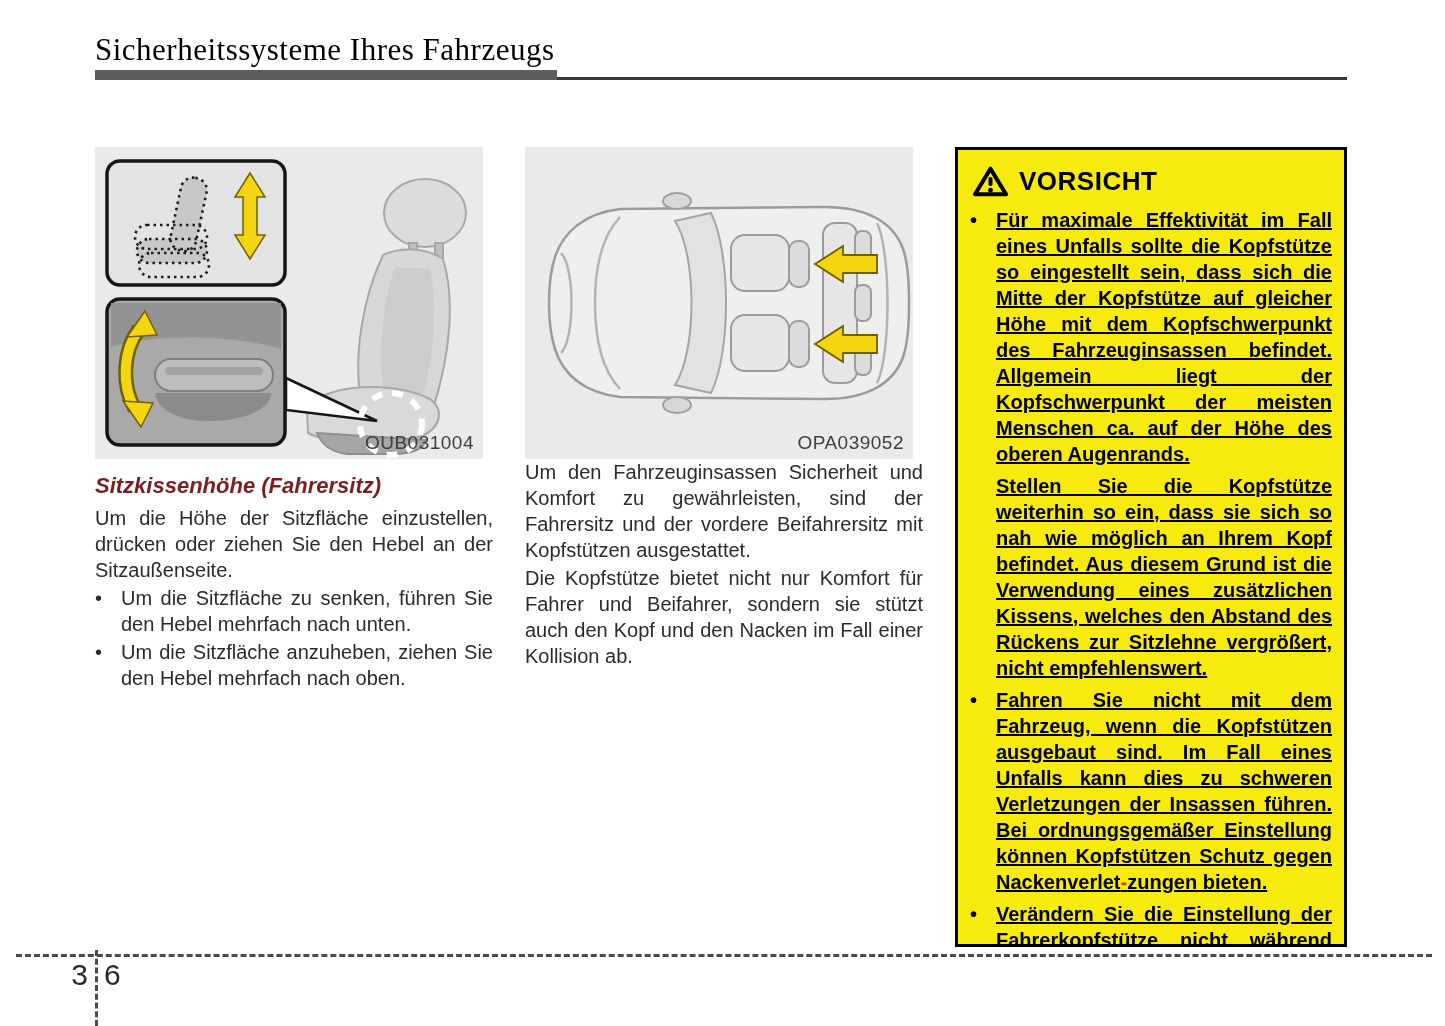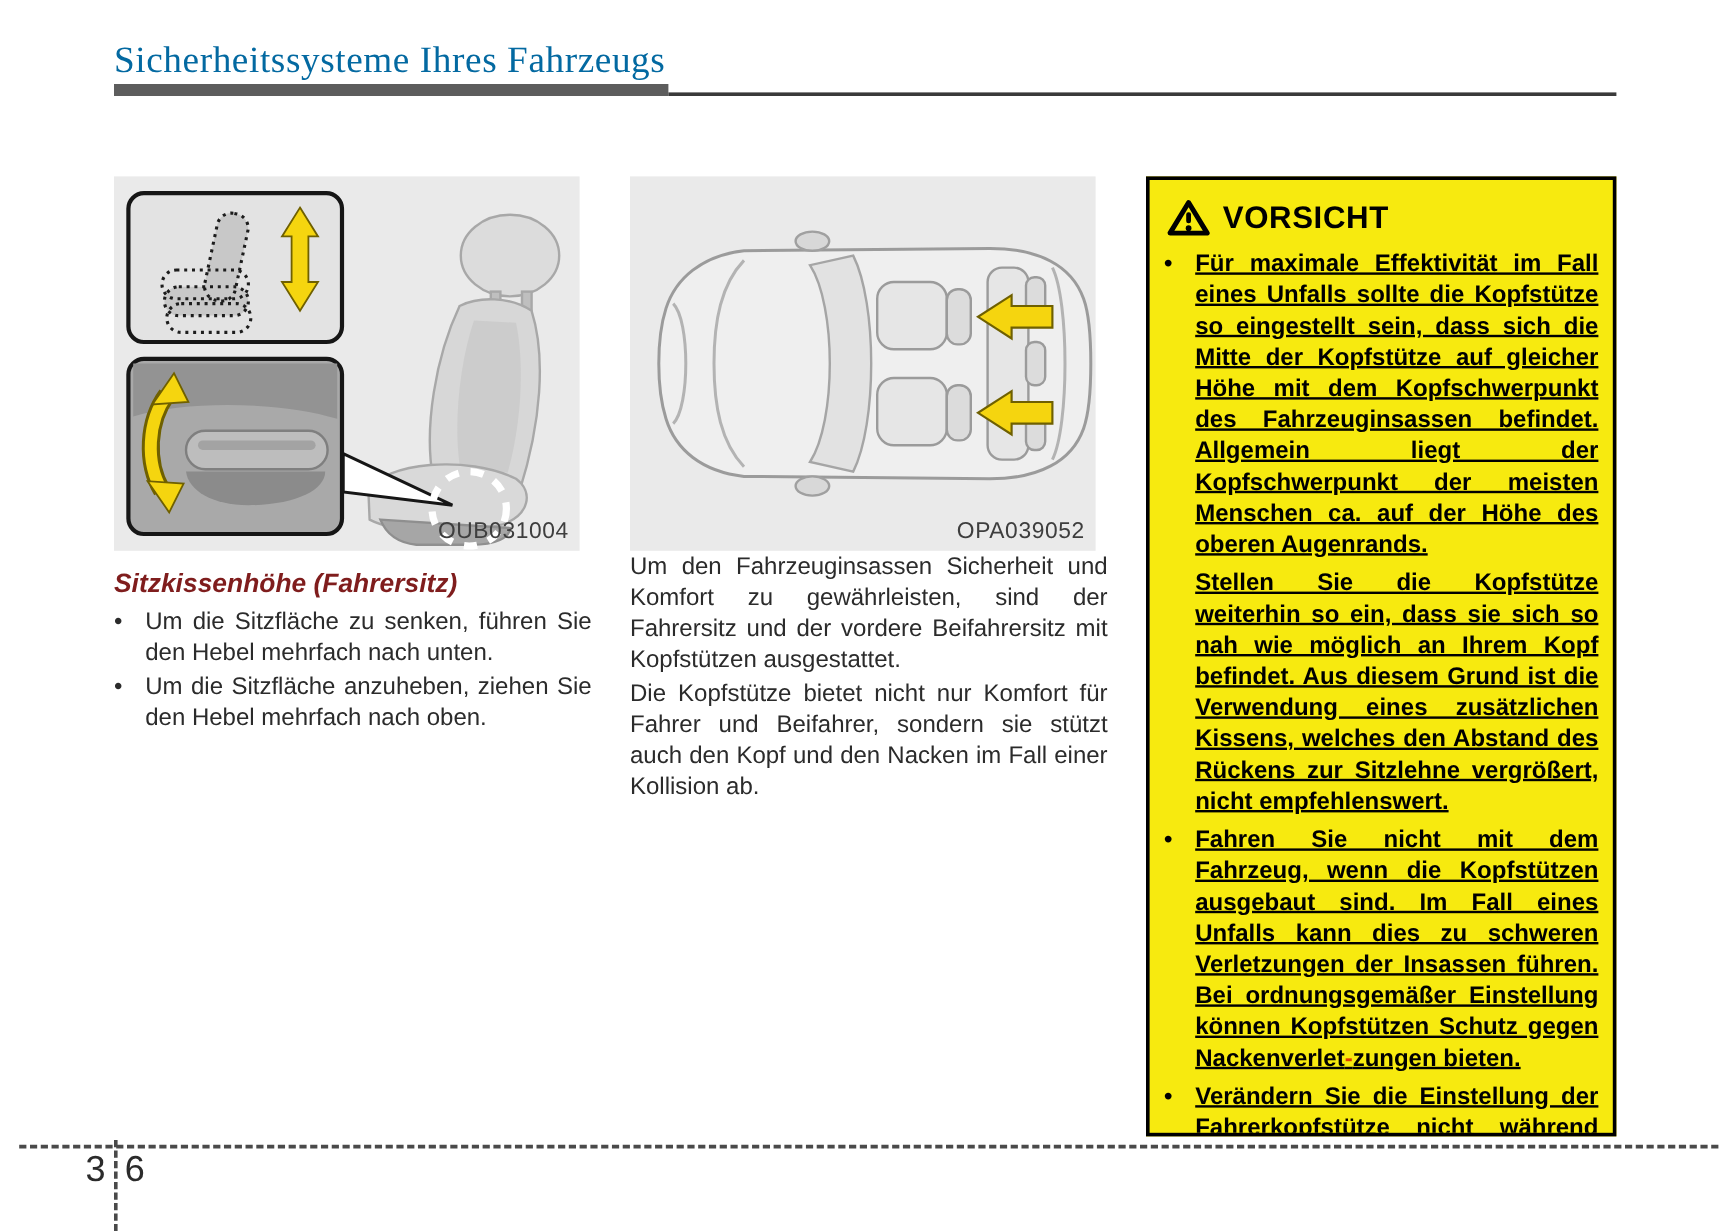--- a/index.html
+++ b/index.html
@@ -1,21 +1,21 @@
 <!DOCTYPE html>
 <html lang="de"><head>
 <meta charset="utf-8">
 <style>
   html,body{margin:0;padding:0;background:#ffffff;}
   body{width:1445px;height:1026px;position:relative;overflow:hidden;
        font-family:"Liberation Sans",sans-serif;color:#2b2b2b;}
 
   
   .page-title{position:absolute;left:95px;top:32px;
-      font-family:"Liberation Serif",serif;font-size:31px;color:#0369a1;
+      font-family:"Liberation Serif",serif;font-size:31px;color:#000000;
       letter-spacing:.5px;white-space:nowrap;}
   .header-bar{position:absolute;left:95px;top:70px;width:462px;height:10px;background:#5d5d5d;}
   .header-line{position:absolute;left:557px;top:77px;width:790px;height:3px;background:#3a3a3a;}
 
   
   .col{position:absolute;top:147px;width:398px;}
   #col-left{left:95px;}
   #col-mid{left:525px;}
 
   figure.panel{margin:0;position:relative;width:388px;height:312px;background:#eaeaea;}
@@ -99,20 +99,21 @@
           <path d="M44,182 C28,204 26,238 40,262" fill="none" stroke="#f5d50f" stroke-width="10"></path>
           <polygon points="50,164 62,188 32,190" fill="#f5d50f" stroke="#6f6000" stroke-width="1.5"></polygon>
           <polygon points="46,280 58,256 28,254" fill="#f5d50f" stroke="#6f6000" stroke-width="1.5"></polygon>
         </g>
       </g>
     </svg>
     <figcaption class="figcode">OUB031004</figcaption>
   </figure>
 
   <h2 class="sec">Sitzkissenhöhe (Fahrersitz)</h2>
+  <p class="body">Um die Höhe der Sitzfläche einzustellen, drücken oder ziehen Sie den Hebel an der Sitzaußenseite.</p>
   <div class="b-item">
     <span class="b-marker">•</span>
     <p class="body">Um die Sitzfläche zu senken, führen Sie den Hebel mehrfach nach unten.</p>
   </div>
   <div class="b-item">
     <span class="b-marker">•</span>
     <p class="body">Um die Sitzfläche anzuheben, ziehen Sie den Hebel mehrfach nach oben.</p>
   </div>
 </section>
 

